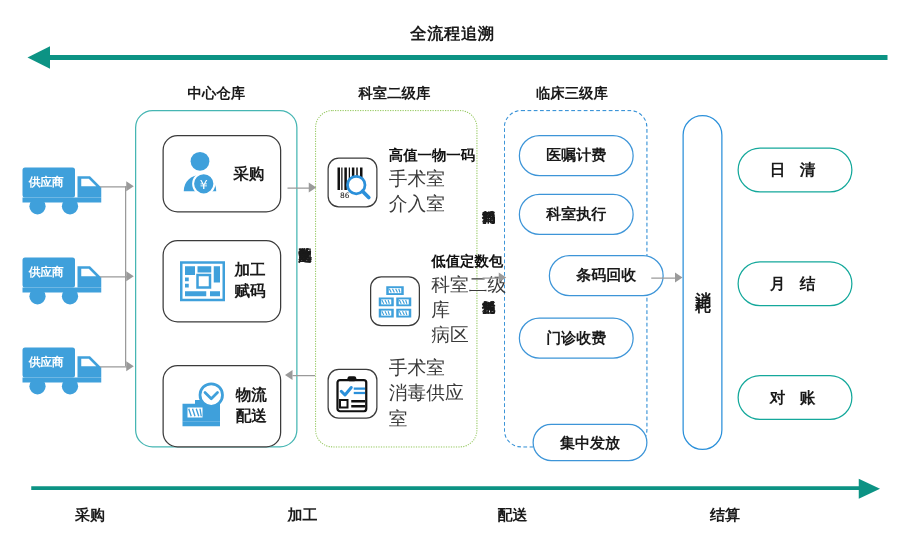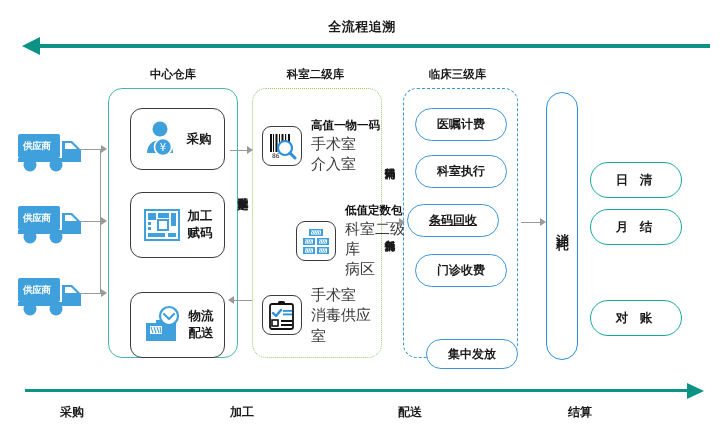--- a/index.html
+++ b/index.html
@@ -273,32 +273,32 @@
   </div>
 </div>
 
 <div class="abs vtext" style="left:385px;top:160px;height:52px;">扫码消耗</div>
 <div class="abs gline" style="left:386px;top:222px;width:14px;height:1.4px;"></div>
 <div class="abs ghead ghead-r" style="left:399px;top:218px;"></div>
 <div class="abs vtext" style="left:385px;top:232px;height:52px;">拆包消耗</div>
 
 <div class="abs pill3" style="left:415px;top:108px;width:92px;height:33px;">医嘱计费</div>
 <div class="abs pill3" style="left:415px;top:155px;width:92px;height:33px;">科室执行</div>
-<div class="abs pill3" style="left:407px;top:204px;width:92px;height:33px;text-decoration:underline;">条码回收</div>
+<div class="abs pill3" style="left:439px;top:204px;width:92px;height:33px;">条码回收</div>
 <div class="abs pill3" style="left:415px;top:254px;width:92px;height:33px;">门诊收费</div>
 <div class="abs pill3" style="left:426px;top:308px;width:92px;height:30px;margin-top:31px;">集中发放</div>
 
 <div class="abs gline" style="left:521px;top:222px;width:20px;height:1.4px;"></div>
 <div class="abs ghead ghead-r" style="left:540px;top:218px;"></div>
 
 <div class="abs capsule" style="left:546px;top:92px;width:32px;height:268px;">
   <span>消耗</span>
 </div>
 
-<div class="abs pillR" style="left:590px;top:118px;width:92px;height:36px;margin-top:44px;">日 清</div>
+<div class="abs pillR" style="left:590px;top:118px;width:92px;height:36px;">日 清</div>
 <div class="abs pillR" style="left:590px;top:209px;width:92px;height:36px;text-align:center;">月 结</div>
 <div class="abs pillR" style="left:590px;top:300px;width:92px;height:36px;">对 账</div>
 
 <div class="abs botarrow-line"></div>
 <div class="abs botarrow-head"></div>
 <div class="abs bot-label" style="left:32px;top:404px;">采购</div>
 <div class="abs bot-label" style="left:202px;top:404px;">加工</div>
 <div class="abs bot-label" style="left:370px;top:404px;">配送</div>
 <div class="abs bot-label" style="left:540px;top:404px;">结算</div>
 

